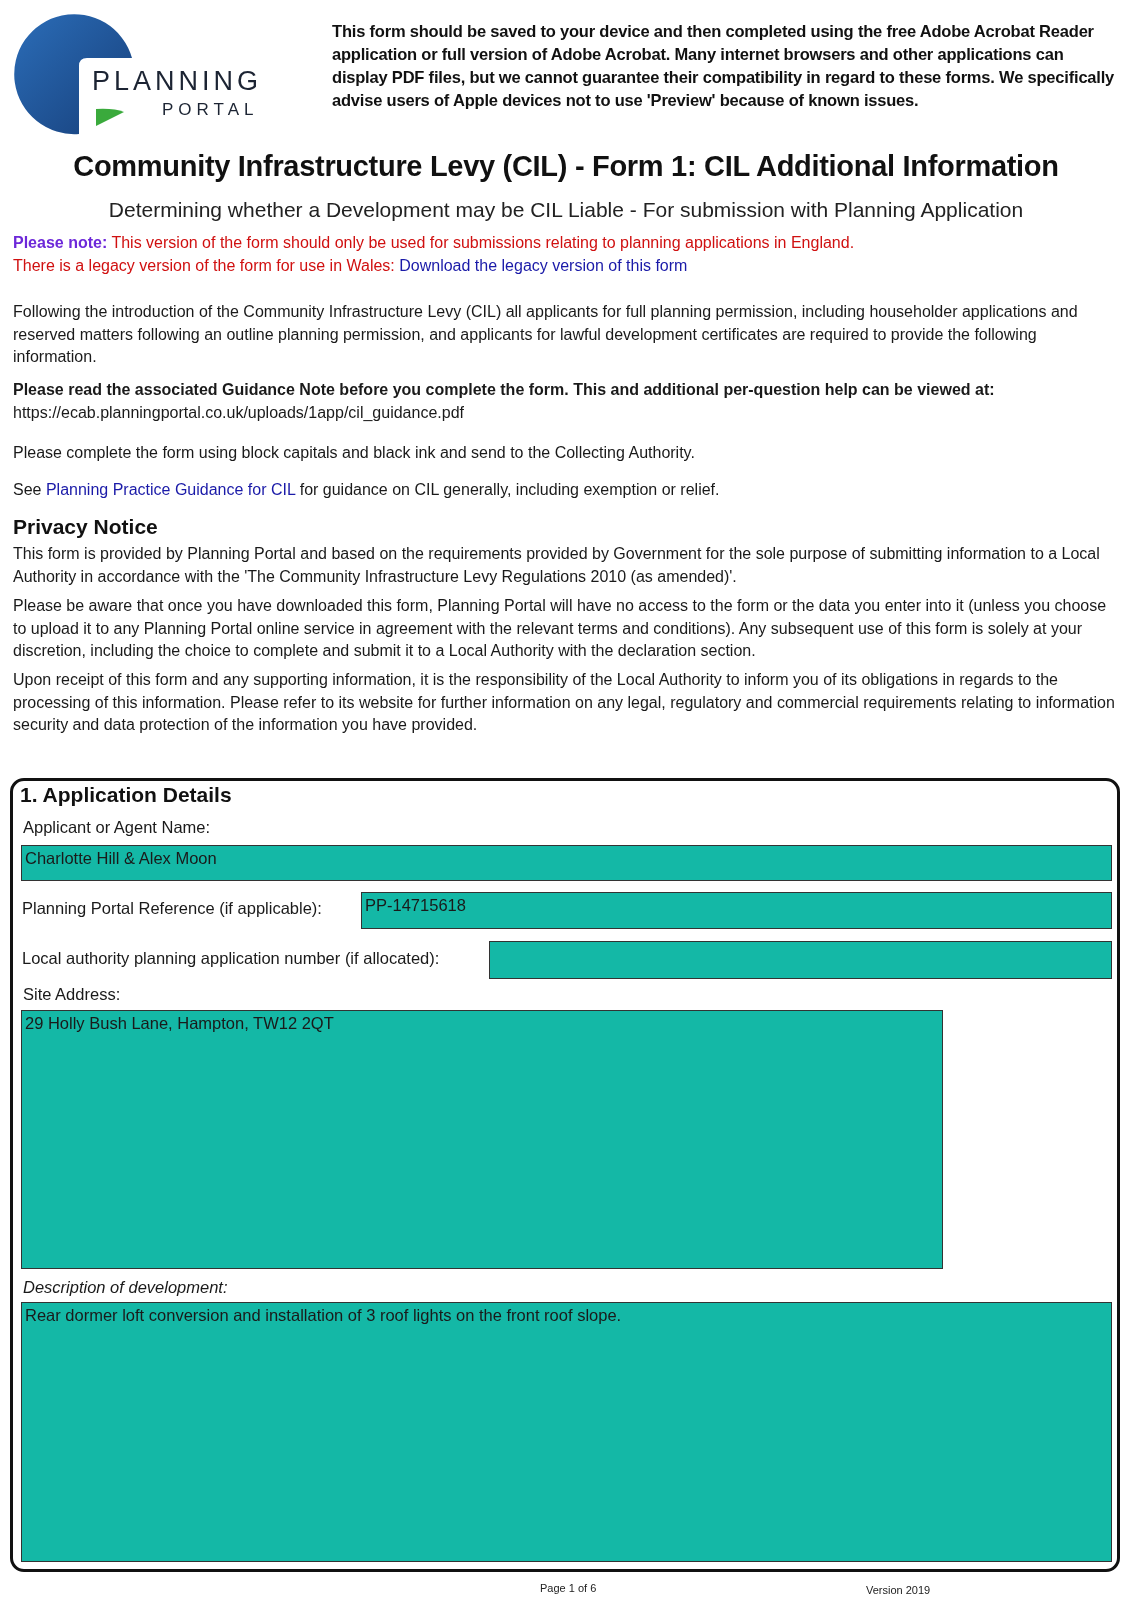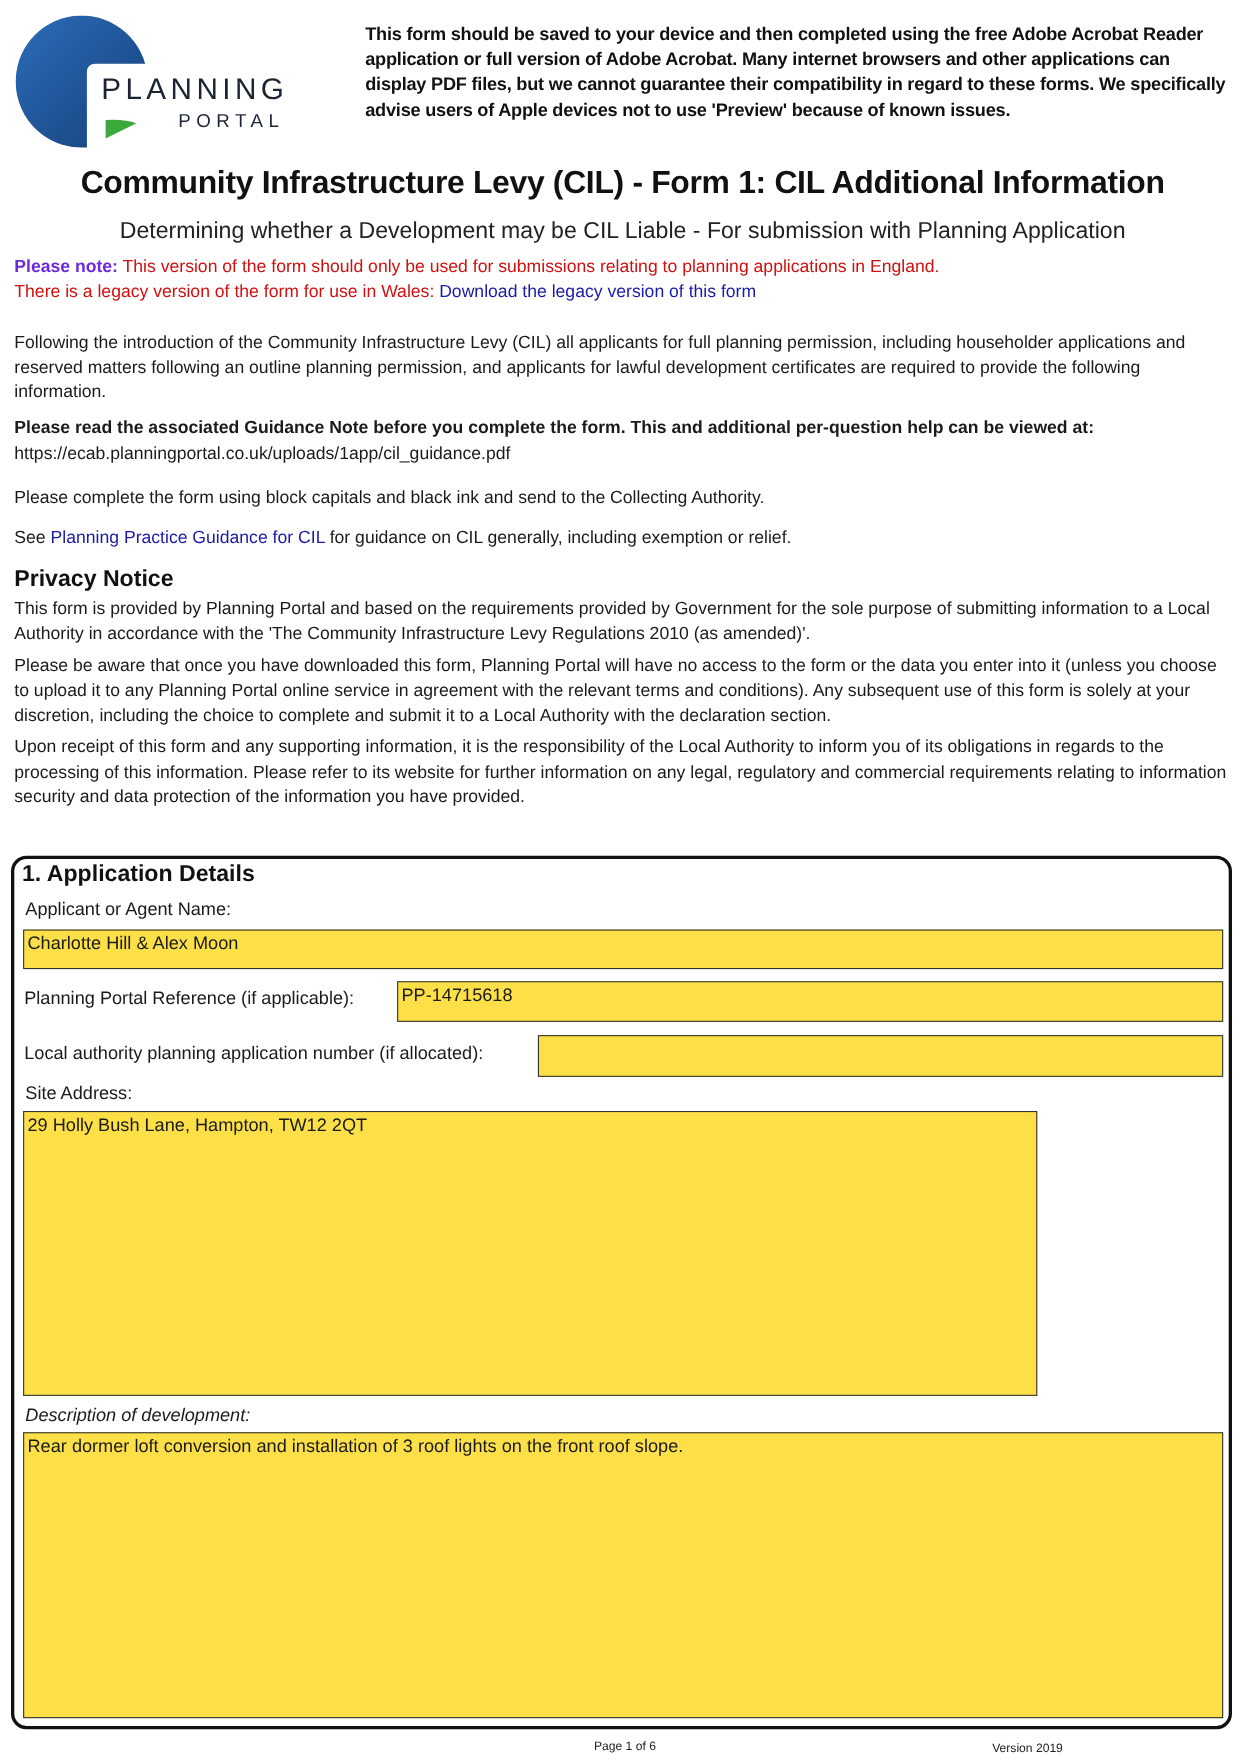--- a/index.html
+++ b/index.html
@@ -34,21 +34,21 @@
   .h2 { left: 13px; font-size: 21px; font-weight: bold; }
   
   .section {
     left: 10px; top: 778px; width: 1110px; height: 794px;
     border: 3px solid #111; border-radius: 14px; box-sizing: border-box;
   }
   .sec-title { left: 20px; top: 783px; font-size: 21px; font-weight: bold; text-align: center; }
   .label { font-size: 16.5px; color: #1a1a1a; }
   .field {
     border: 1.5px solid #333; box-sizing: border-box; font-size: 16.5px;
-    padding: 3px 3px; color: #1a1a1a; background: #fde047;
+    padding: 3px 3px; color: #1a1a1a; background: #14b8a6;
     font-family: "Liberation Sans", "DejaVu Sans", sans-serif;
   }
   .footer { font-size: 11px; color: #222; }
 </style>
 </head>
 <body>
 
 <div class="abs logo">
   <svg width="262" height="122" viewBox="0 0 262 122" style="position:absolute;left:0;top:0;">
     <defs>
@@ -101,13 +101,13 @@
 <div class="abs label" style="left:22px;top:949px;">Local authority planning application number (if allocated):</div>
 <div class="abs field" style="left:489px;top:941px;width:623px;height:38px;"></div>
 
 <div class="abs label" style="left:23px;top:985px;">Site Address:</div>
 <div class="abs field" style="left:21px;top:1010px;width:922px;height:259px;">29 Holly Bush Lane, Hampton, TW12 2QT</div>
 
 <div class="abs label" style="left:23px;top:1278px;font-style:italic;">Description of development:</div>
 <div class="abs field" style="left:21px;top:1302px;width:1091px;height:260px;">Rear dormer loft conversion and installation of 3 roof lights on the front roof slope.</div>
 
 <div class="abs footer" style="left:540px;top:1582px;">Page 1 of 6</div>
-<div class="abs footer" style="left:866px;top:1584px;margin-left:36px;">Version 2019</div>
+<div class="abs footer" style="left:866px;top:1584px;">Version 2019</div>
 
 </body></html>

